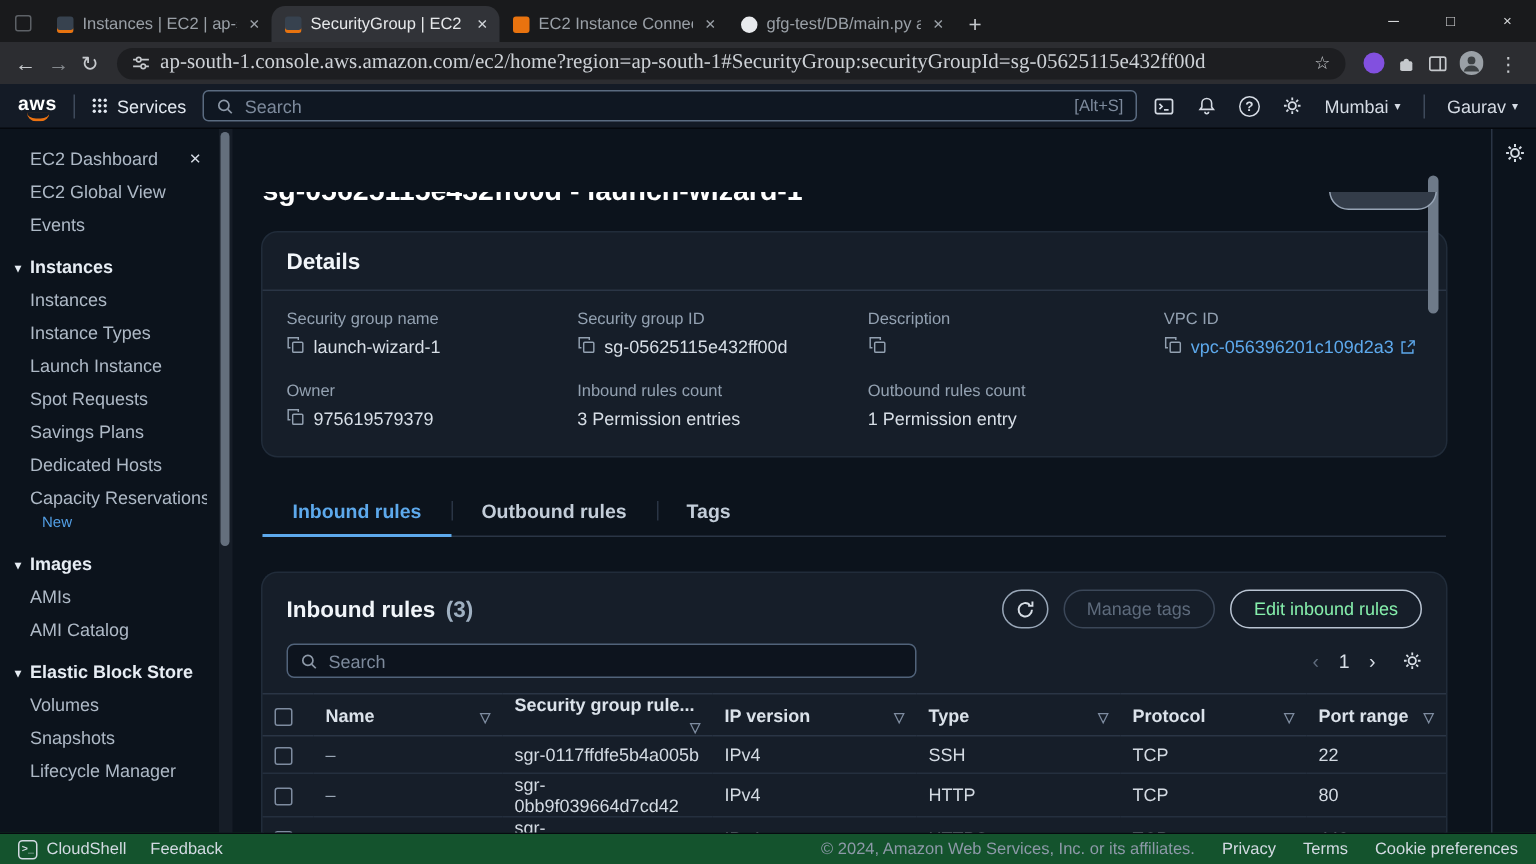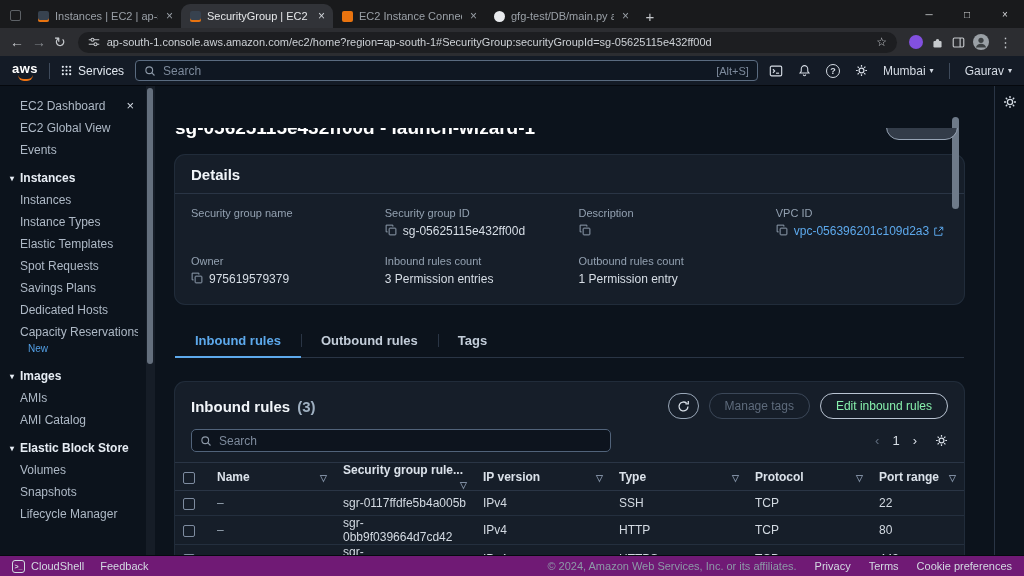--- a/index.html
+++ b/index.html
@@ -20,21 +20,21 @@
   .fav-gh  { background:#e8eaed; border-radius:50%; }
   .newtab { width:26px; height:24px; display:flex; align-items:center; justify-content:center; color:#c4c7cb; font-size:15px; }
   .win-controls { position:absolute; right:0; top:0; height:28px; display:flex; }
   .win-controls span { width:38px; display:flex; align-items:center; justify-content:center; color:#d6d8da; font-size:10px; }
 
   
   .toolbar { height:28px; background:#2c2d31; display:flex; align-items:center; padding:0 10px; gap:8px; }
   .nav-btn { color:#c6c9cd; font-size:14px; line-height:1; }
   .nav-btn.dim { color:#84888d; }
   .addr { flex:1; height:21px; background:#1d1e21; border-radius:11px; display:flex; align-items:center; gap:7px; padding:0 10px; margin:0 4px; }
-  .addr .url { flex:1; font-size:11px; color:#cdd1d6; white-space:nowrap; overflow:hidden; }
+  .addr .url { flex:1; font-size:14px; color:#cdd1d6; white-space:nowrap; overflow:hidden;font-family:Liberation Serif, serif; }
   .addr .star { color:#c6c9cd; font-size:12px; }
   .tb-ic { color:#c6c9cd; display:flex; align-items:center; }
   .ext-circle { width:14px; height:14px; border-radius:50%; background:#8250df; }
   .kebab { font-size:13px; color:#c6c9cd; padding:0 2px; }
 
   
   .aws-header { height:30px; background:#141b26; border-bottom:1px solid #05080d; display:flex; align-items:center; padding:0 12px; gap:11px; }
   .aws-logo { font-weight:700; font-size:13px; color:#fff; letter-spacing:.5px; text-align:center; }
   .aws-logo::after { content:""; display:block; width:15px; height:4px; border:0 solid #ec7211; border-bottom-width:2px; border-radius:0 0 8px 8px; margin:-1px auto 0; }
   .hdr-sep { width:1px; height:16px; background:#3e4a5b; }
@@ -106,21 +106,21 @@
   table { width:100%; border-collapse:collapse; font-size:12px; table-layout:fixed; }
   thead th { border-top:1px solid #2a3545; border-bottom:1px solid #2a3545; height:26px; text-align:left; color:#dbe2ea; font-weight:700; padding:0 8px; }
   th .filter { float:right; color:#7e8ca0; font-size:9px; margin-top:3px; }
   tbody td { height:25px; border-bottom:1px solid #242f3e; color:#d3dae2; padding:0 8px; }
   .cb { width:12px; height:12px; border:1px solid #7e8ca0; border-radius:2px; background:transparent; display:inline-block; vertical-align:middle; }
   .dash { color:#9aa7b5; }
 
   .right-rail { width:30px; border-left:1px solid #2a3545; flex:none; display:flex; flex-direction:column; align-items:center; padding-top:9px; color:#d3dae2; }
 
   
-  footer { height:21px; background:#701a75; border-top:1px solid #060a10; display:flex; align-items:center; padding:0 12px; gap:16px; font-size:11px; color:#d3dae2; }
+  footer { height:21px; background:#14532d; border-top:1px solid #060a10; display:flex; align-items:center; padding:0 12px; gap:16px; font-size:11px; color:#d3dae2; }
   .cs { display:flex; gap:6px; align-items:center; }
   .cs-icon { width:13px; height:13px; border:1px solid #d3dae2; border-radius:3px; font-size:7px; display:flex; align-items:center; justify-content:center; font-weight:700; }
   .f-right { margin-left:auto; display:flex; gap:18px; align-items:center; }
   .copyright { color:#8d99a8; }
 </style>
 </head>
 <body>
 
 <div class="titlebar">
   <div class="win-icon"></div>
@@ -276,21 +276,21 @@
         <span class="caret">▾</span>
         <span>Instances</span>
       </div>
     <div class="s-item">
         <span class="lbl">Instances</span>
       </div>
     <div class="s-item">
         <span class="lbl">Instance Types</span>
       </div>
     <div class="s-item">
-        <span class="lbl">Elastic Templates</span>
+        <span class="lbl">Launch Instance</span>
       </div>
     <div class="s-item">
         <span class="lbl">Spot Requests</span>
       </div>
     <div class="s-item">
         <span class="lbl">Savings Plans</span>
       </div>
     <div class="s-item">
         <span class="lbl">Dedicated Hosts</span>
       </div>
@@ -339,20 +339,29 @@
       <h1>sg-05625115e432ff00d - launch-wizard-1</h1>
       <div class="clipped-btn"></div>
     </div>
 
     <section class="panel">
       <div class="panel-h">Details</div>
       <div class="fields">
 
         <div>
           <div class="f-label">Security group name</div>
+          <div class="f-value">
+              <span class="copy-ic">
+                <svg width="12" height="12" viewBox="0 0 16 16">
+                  <rect x="5.5" y="5.5" width="9" height="9" rx="1" fill="none" stroke="currentColor" stroke-width="1.3"></rect>
+                  <path d="M10.5 3.5v-2h-9v9h2" fill="none" stroke="currentColor" stroke-width="1.3"></path>
+                </svg>
+              </span>
+              <span>launch-wizard-1</span>
+            </div>
         </div>
 
         <div>
           <div class="f-label">Security group ID</div>
           <div class="f-value">
               <span class="copy-ic">
                 <svg width="12" height="12" viewBox="0 0 16 16">
                   <rect x="5.5" y="5.5" width="9" height="9" rx="1" fill="none" stroke="currentColor" stroke-width="1.3"></rect>
                   <path d="M10.5 3.5v-2h-9v9h2" fill="none" stroke="currentColor" stroke-width="1.3"></path>
                 </svg>

